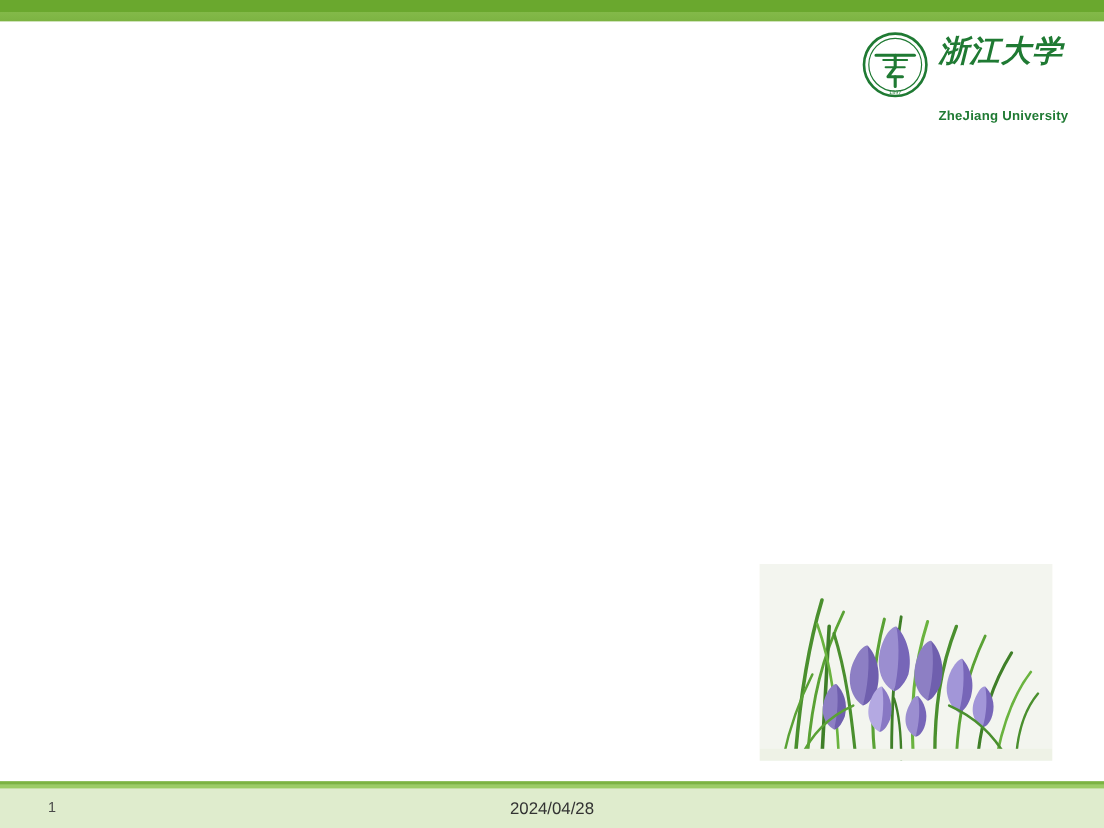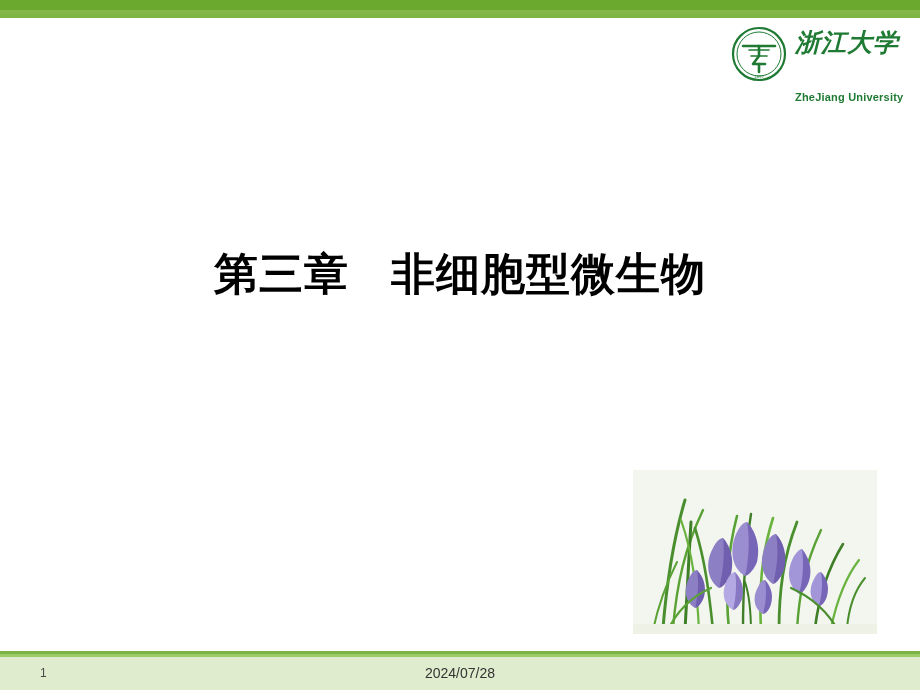--- a/index.html
+++ b/index.html
@@ -65,21 +65,21 @@
     right: 0;
     bottom: 8px;
     text-align: center;
     font-size: 14px;
     color: #333333;
     line-height: 18px;
   }
   
   .logo-block {
     position: absolute;
-    right: 17px;
+    right: 30px;
     top: 26px;
     width: 172px;
     height: 56px;
   }
   .logo-emblem {
     position: absolute;
     left: 0; top: 0;
     width: 56px; height: 56px;
   }
   .logo-word {
@@ -157,23 +157,20 @@
         <path d="M20 30 L36 30" fill="none" stroke="#1f7a33" stroke-width="1.6" stroke-linecap="round"></path>
         <text x="28" y="52" font-family="DejaVu Sans, sans-serif" font-size="4" fill="#1f7a33" text-anchor="middle">1897</text>
       </svg>
     </div>
     <div class="logo-word">
       <div class="logo-cn">浙江大学</div>
       <div class="logo-en">ZheJiang University</div>
     </div>
   </div>
 
-  <div class="title">
-    <span>第三章</span><span class="gap"></span><span>非细胞型微生物</span>
-  </div>
 
   <div class="picture">
     <svg width="244" height="164" viewBox="0 0 244 164" xmlns="http://www.w3.org/2000/svg">
       <rect x="0" y="0" width="244" height="164" fill="#f3f5ef"></rect>
 
       <g stroke-linecap="round" fill="none">
         <path d="M30 158 C34 110 40 70 52 30" stroke="#4a8f2e" stroke-width="3"></path>
         <path d="M40 158 C44 112 52 78 70 40" stroke="#5aa235" stroke-width="2.4"></path>
         <path d="M52 160 C54 118 56 86 58 52" stroke="#3f7f28" stroke-width="3"></path>
         <path d="M66 160 C64 120 60 84 48 50" stroke="#6ab33f" stroke-width="2.2"></path>
@@ -229,15 +226,15 @@
         <path d="M206 162 C194 140 176 126 158 118" stroke="#4a8f2e" stroke-width="2.2"></path>
         <path d="M118 163 C118 140 116 124 112 112" stroke="#3f7f28" stroke-width="2"></path>
       </g>
       <rect x="0" y="154" width="244" height="10" fill="#eef2e6"></rect>
     </svg>
   </div>
 
   <div class="bottom-band"></div>
   <div class="bottom-band-stripe"></div>
   <div class="page-number">1</div>
-  <div class="date-text">2024/07/28</div>
+  <div class="date-text">2024/04/28</div>
 
 </div>
 
 </body></html>

